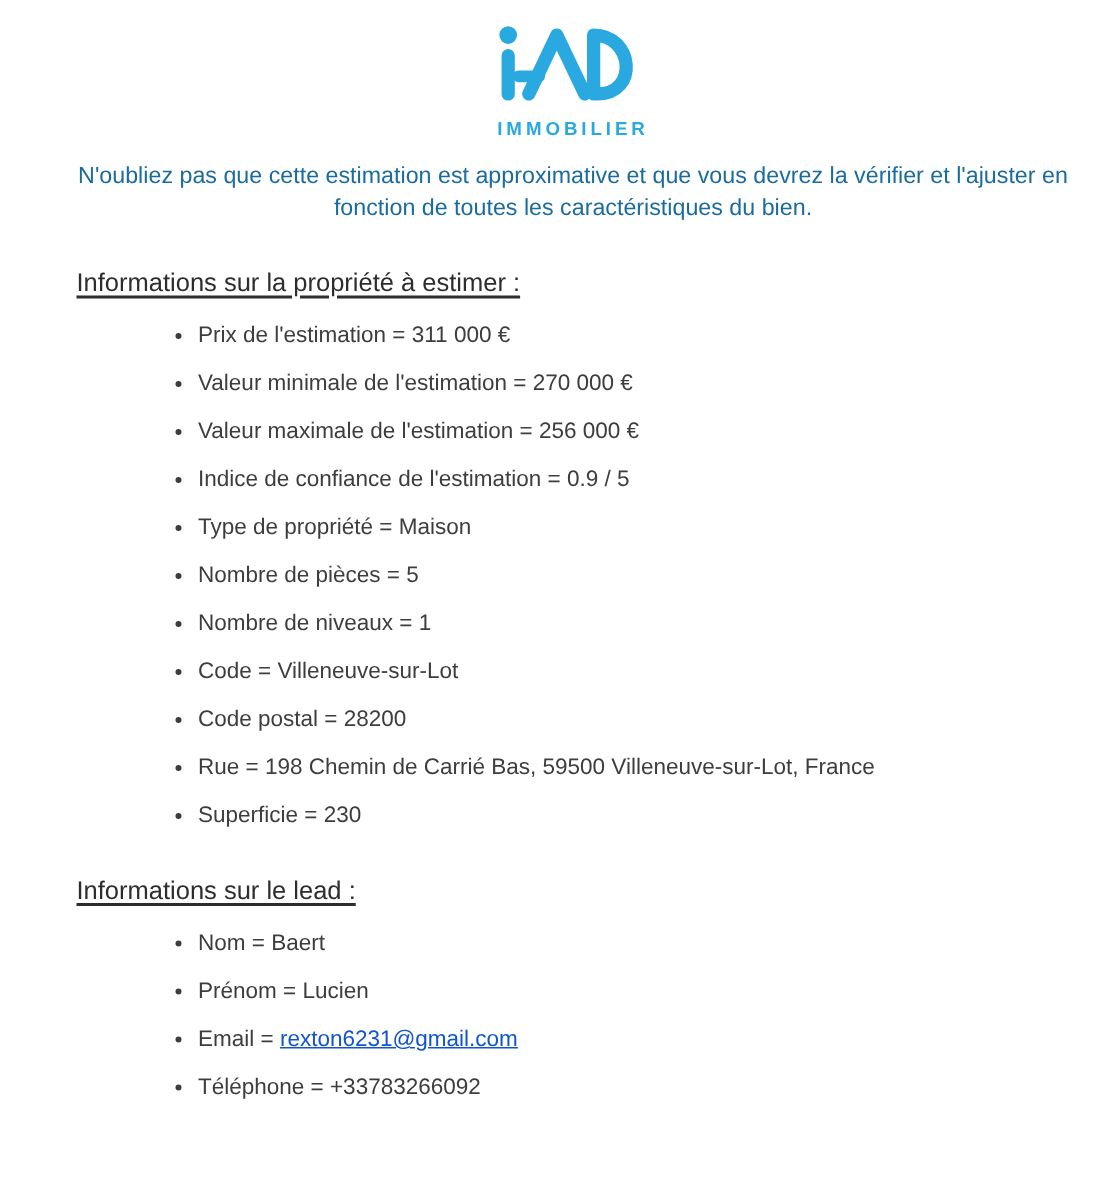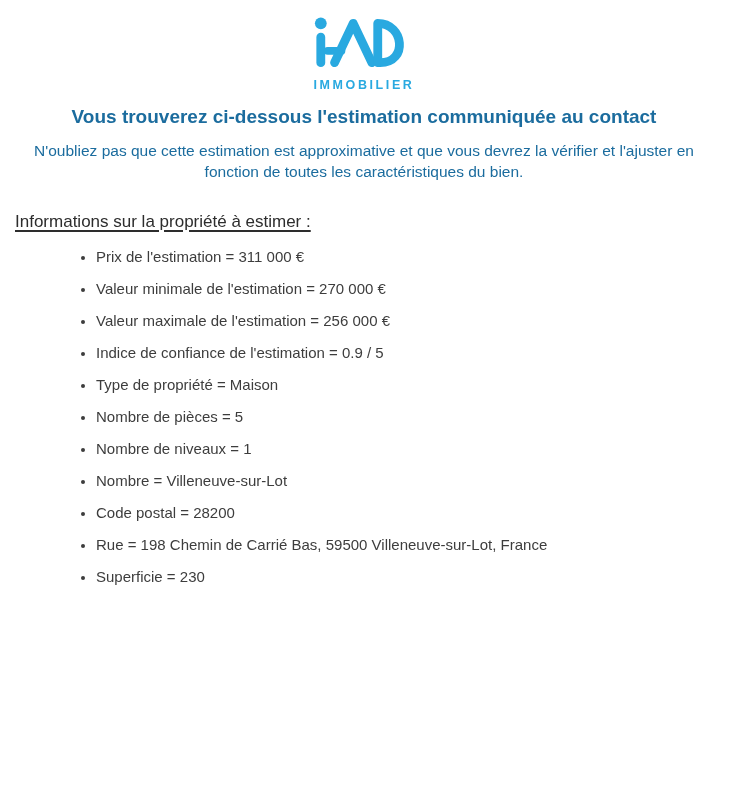--- a/index.html
+++ b/index.html
@@ -8,21 +8,21 @@
     background: #ffffff;
   }
   body {
     width: 746px;
     height: 800px;
     font-family: "Liberation Sans", "DejaVu Sans", sans-serif;
     color: #3d3d3d;
     overflow: hidden;
   }
   .page {
-    padding: 10px 33px 0 15px;
+    padding: 10px 33px 0 51px;
     box-sizing: border-box;
   }
   
   .logo-block {
     text-align: center;
     padding-top: 4px;
   }
   .logo-mark {
     display: inline-block;
     line-height: 0;
@@ -102,35 +102,43 @@
         <path d="M11 23 V49" stroke="#29a9e0" stroke-width="9" stroke-linecap="round"></path>
         <path d="M18 37 H32" stroke="#29a9e0" stroke-width="8" stroke-linecap="round"></path>
         <path d="M25 49 L44 9 L63 49" stroke="#29a9e0" stroke-width="9" stroke-linecap="round" stroke-linejoin="round"></path>
         <path d="M69 49 V9 C96 9 100 49 71.5 49" stroke="#29a9e0" stroke-width="9" stroke-linecap="round" stroke-linejoin="round"></path>
       </svg>
     </span>
     <div class="logo-sub">IMMOBILIER</div>
   </div>
 
   <div class="hero">
-    <p class="hero-title">Vous trouverez ci-dessous l'estimation communiquée au contact</p>
     <p class="hero-sub">N'oubliez pas que cette estimation est approximative et que vous devrez la vérifier et l'ajuster en fonction de toutes les caractéristiques du bien.</p>
   </div>
 
   <div class="section">
     <p class="section-heading">Informations sur la propriété à estimer :</p>
     <ul class="info-list">
       <li>Prix de l'estimation = 311 000 €</li>
       <li>Valeur minimale de l'estimation = 270 000 €</li>
       <li>Valeur maximale de l'estimation = 256 000 €</li>
       <li>Indice de confiance de l'estimation = 0.9 / 5</li>
       <li>Type de propriété = Maison</li>
       <li>Nombre de pièces = 5</li>
       <li>Nombre de niveaux = 1</li>
-      <li>Nombre = Villeneuve-sur-Lot</li>
+      <li>Code = Villeneuve-sur-Lot</li>
       <li>Code postal = 28200</li>
       <li>Rue = 198 Chemin de Carrié Bas, 59500 Villeneuve-sur-Lot, France</li>
       <li>Superficie = 230</li>
     </ul>
   </div>
 
+  <div class="section">
+    <p class="section-heading">Informations sur le lead :</p>
+    <ul class="info-list">
+      <li>Nom = Baert</li>
+      <li>Prénom = Lucien</li>
+      <li><span>Email = </span><a class="email-link">rexton6231@gmail.com</a></li>
+      <li>Téléphone = +33783266092</li>
+    </ul>
+  </div>
 
 </div>
 
 </body></html>

